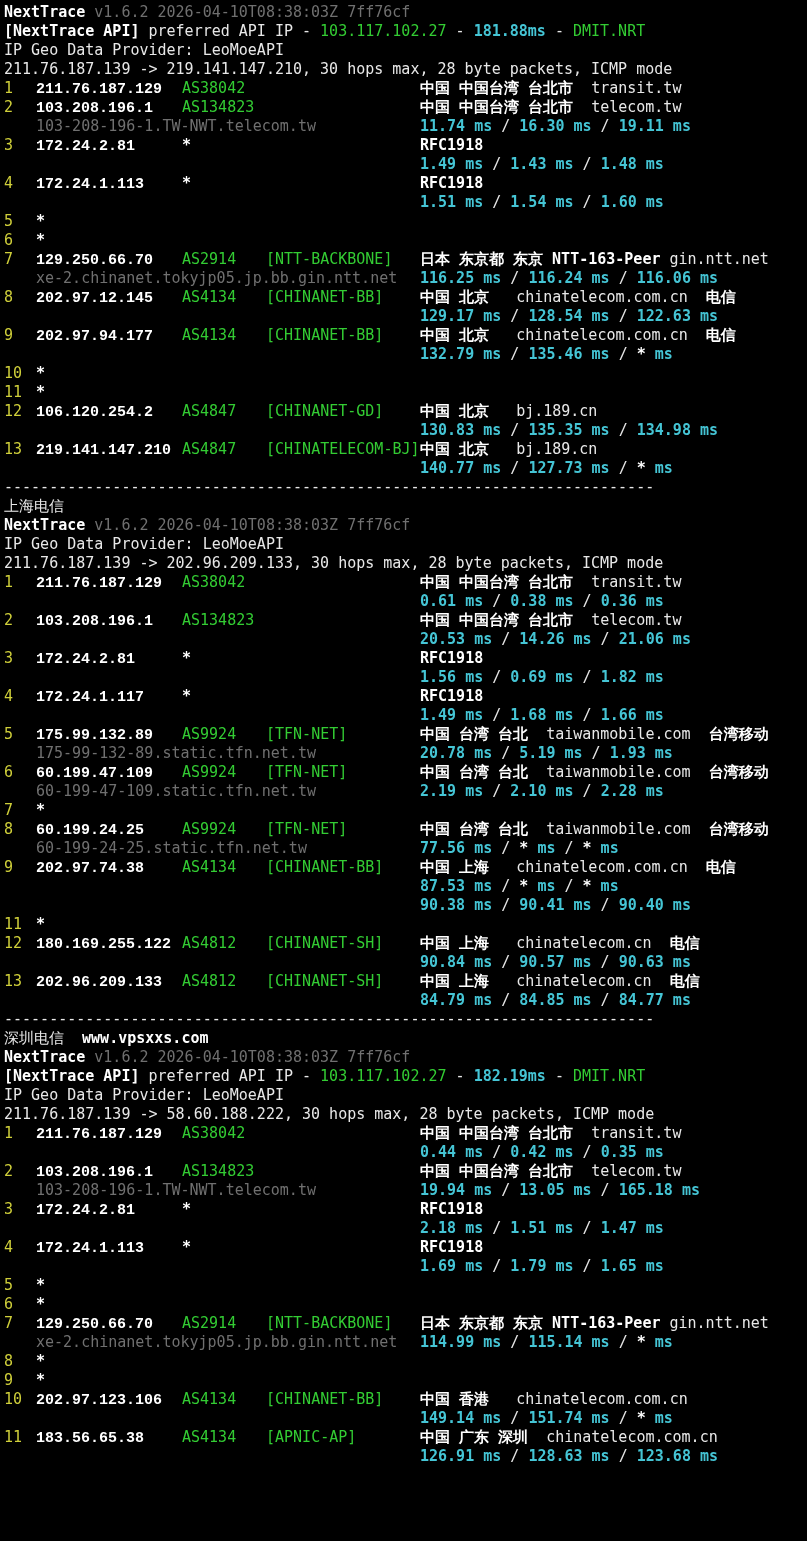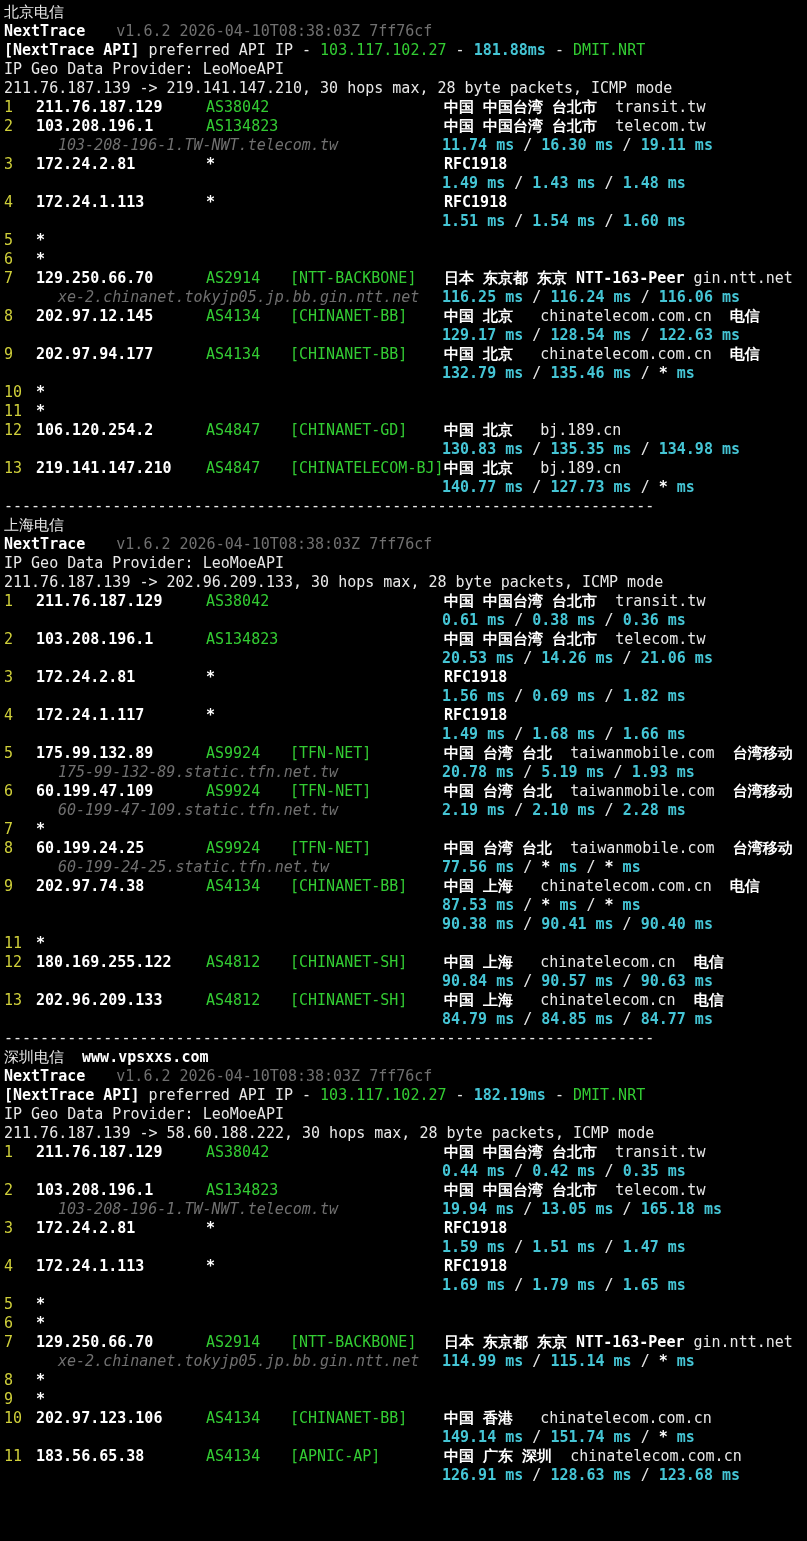--- a/index.html
+++ b/index.html
@@ -5,36 +5,35 @@
   html,body{margin:0;padding:0;background:#000;}
   body{
     width:807px;height:1541px;overflow:hidden;box-sizing:border-box;
     padding:3px 0 0 4px;
     font-family:"DejaVu Sans Mono",monospace;
     font-size:15px;
   }
   .terminal{width:100%;height:100%;}
   .line{white-space:pre;height:19px;line-height:19px;}
   .col-num{display:inline-block;min-width:32px;}
-  .col-ip{display:inline-block;min-width:146px;}
-  .col-asn{display:inline-block;min-width:84px;margin-left:24px;}
+  .col-ip{display:inline-block;min-width:146px;font-family:Liberation Mono, monospace;}
+  .col-asn{display:inline-block;min-width:84px;}
   .col-tag{display:inline-block;min-width:154px;}
-  .col-host{display:inline-block;min-width:384px;font-style:italic;}
+  .col-host{display:inline-block;min-width:384px;}
   .t-w{color:var(--white);}
   .t-bw{color:var(--bright-white);font-weight:bold;}
-  .t-gray{color:var(--gray);padding-left:22px;}
+  .t-gray{color:var(--gray);}
   .t-y{color:var(--yellow);}
   .t-gb{color:var(--green);font-weight:normal;}
   .t-cy{color:var(--cyan);font-weight:bold;}
 </style>
 </head>
 <body style="background: rgb(0, 0, 0);">
 
 <div class="terminal">
-    <div class="line"><span class="t-w">北京电信</span></div>
     <div class="line"><span class="t-bw">NextTrace</span><span class="t-gray"> v1.6.2 2026-04-10T08:38:03Z 7ff76cf</span></div>
     <div class="line"><span class="t-bw">[NextTrace API]</span><span class="t-w"> preferred API IP - </span><span class="t-gb">103.117.102.27</span><span class="t-w"> - </span><span class="t-cy">181.88ms</span><span class="t-w"> - </span><span class="t-gb">DMIT.NRT</span></div>
     <div class="line"><span class="t-w">IP Geo Data Provider: LeoMoeAPI</span></div>
     <div class="line"><span class="t-w">211.76.187.139 -&gt; 219.141.147.210, 30 hops max, 28 byte packets, ICMP mode</span></div>
     <div class="line"><span class="col-num t-y">1</span><span class="col-ip t-bw">211.76.187.129</span><span class="col-asn t-gb">AS38042</span><span class="col-tag t-gb"></span><span class="geo"><span class="t-bw">中国 中国台湾 台北市  </span><span class="t-w">transit.tw</span></span></div>
     <div class="line"><span class="col-num t-y">2</span><span class="col-ip t-bw">103.208.196.1</span><span class="col-asn t-gb">AS134823</span><span class="col-tag t-gb"></span><span class="geo"><span class="t-bw">中国 中国台湾 台北市  </span><span class="t-w">telecom.tw</span></span></div>
     <div class="line"><span class="col-num"></span><span class="col-host t-gray">103-208-196-1.TW-NWT.telecom.tw</span><span class="rtt"><span class="t-cy">11.74 ms</span><span class="t-w"> / </span><span class="t-cy">16.30 ms</span><span class="t-w"> / </span><span class="t-cy">19.11 ms</span></span></div>
     <div class="line"><span class="col-num t-y">3</span><span class="col-ip t-bw">172.24.2.81</span><span class="col-asn t-bw">*</span><span class="col-tag t-gb"></span><span class="geo"><span class="t-bw">RFC1918</span></span></div>
     <div class="line"><span class="col-num"></span><span class="col-host t-gray"></span><span class="rtt"><span class="t-cy">1.49 ms</span><span class="t-w"> / </span><span class="t-cy">1.43 ms</span><span class="t-w"> / </span><span class="t-cy">1.48 ms</span></span></div>
     <div class="line"><span class="col-num t-y">4</span><span class="col-ip t-bw">172.24.1.113</span><span class="col-asn t-bw">*</span><span class="col-tag t-gb"></span><span class="geo"><span class="t-bw">RFC1918</span></span></div>
@@ -85,21 +84,21 @@
     <div class="line"><span class="t-w">深圳电信</span><span class="t-bw">  www.vpsxxs.com</span></div>
     <div class="line"><span class="t-bw">NextTrace</span><span class="t-gray"> v1.6.2 2026-04-10T08:38:03Z 7ff76cf</span></div>
     <div class="line"><span class="t-bw">[NextTrace API]</span><span class="t-w"> preferred API IP - </span><span class="t-gb">103.117.102.27</span><span class="t-w"> - </span><span class="t-cy">182.19ms</span><span class="t-w"> - </span><span class="t-gb">DMIT.NRT</span></div>
     <div class="line"><span class="t-w">IP Geo Data Provider: LeoMoeAPI</span></div>
     <div class="line"><span class="t-w">211.76.187.139 -&gt; 58.60.188.222, 30 hops max, 28 byte packets, ICMP mode</span></div>
     <div class="line"><span class="col-num t-y">1</span><span class="col-ip t-bw">211.76.187.129</span><span class="col-asn t-gb">AS38042</span><span class="col-tag t-gb"></span><span class="geo"><span class="t-bw">中国 中国台湾 台北市  </span><span class="t-w">transit.tw</span></span></div>
     <div class="line"><span class="col-num"></span><span class="col-host t-gray"></span><span class="rtt"><span class="t-cy">0.44 ms</span><span class="t-w"> / </span><span class="t-cy">0.42 ms</span><span class="t-w"> / </span><span class="t-cy">0.35 ms</span></span></div>
     <div class="line"><span class="col-num t-y">2</span><span class="col-ip t-bw">103.208.196.1</span><span class="col-asn t-gb">AS134823</span><span class="col-tag t-gb"></span><span class="geo"><span class="t-bw">中国 中国台湾 台北市  </span><span class="t-w">telecom.tw</span></span></div>
     <div class="line"><span class="col-num"></span><span class="col-host t-gray">103-208-196-1.TW-NWT.telecom.tw</span><span class="rtt"><span class="t-cy">19.94 ms</span><span class="t-w"> / </span><span class="t-cy">13.05 ms</span><span class="t-w"> / </span><span class="t-cy">165.18 ms</span></span></div>
     <div class="line"><span class="col-num t-y">3</span><span class="col-ip t-bw">172.24.2.81</span><span class="col-asn t-bw">*</span><span class="col-tag t-gb"></span><span class="geo"><span class="t-bw">RFC1918</span></span></div>
-    <div class="line"><span class="col-num"></span><span class="col-host t-gray"></span><span class="rtt"><span class="t-cy">1.59 ms</span><span class="t-w"> / </span><span class="t-cy">1.51 ms</span><span class="t-w"> / </span><span class="t-cy">1.47 ms</span></span></div>
+    <div class="line"><span class="col-num"></span><span class="col-host t-gray"></span><span class="rtt"><span class="t-cy">2.18 ms</span><span class="t-w"> / </span><span class="t-cy">1.51 ms</span><span class="t-w"> / </span><span class="t-cy">1.47 ms</span></span></div>
     <div class="line"><span class="col-num t-y">4</span><span class="col-ip t-bw">172.24.1.113</span><span class="col-asn t-bw">*</span><span class="col-tag t-gb"></span><span class="geo"><span class="t-bw">RFC1918</span></span></div>
     <div class="line"><span class="col-num"></span><span class="col-host t-gray"></span><span class="rtt"><span class="t-cy">1.69 ms</span><span class="t-w"> / </span><span class="t-cy">1.79 ms</span><span class="t-w"> / </span><span class="t-cy">1.65 ms</span></span></div>
     <div class="line"><span class="col-num t-y">5</span><span class="t-bw">*</span></div>
     <div class="line"><span class="col-num t-y">6</span><span class="t-bw">*</span></div>
     <div class="line"><span class="col-num t-y">7</span><span class="col-ip t-bw">129.250.66.70</span><span class="col-asn t-gb">AS2914</span><span class="col-tag t-gb">[NTT-BACKBONE]</span><span class="geo"><span class="t-bw">日本 东京都 东京 NTT-163-Peer </span><span class="t-w">gin.ntt.net</span></span></div>
     <div class="line"><span class="col-num"></span><span class="col-host t-gray">xe-2.chinanet.tokyjp05.jp.bb.gin.ntt.net</span><span class="rtt"><span class="t-cy">114.99 ms</span><span class="t-w"> / </span><span class="t-cy">115.14 ms</span><span class="t-w"> / </span><span class="t-bw">*</span><span class="t-cy"> ms</span></span></div>
     <div class="line"><span class="col-num t-y">8</span><span class="t-bw">*</span></div>
     <div class="line"><span class="col-num t-y">9</span><span class="t-bw">*</span></div>
     <div class="line"><span class="col-num t-y">10</span><span class="col-ip t-bw">202.97.123.106</span><span class="col-asn t-gb">AS4134</span><span class="col-tag t-gb">[CHINANET-BB]</span><span class="geo"><span class="t-bw">中国 香港   </span><span class="t-w">chinatelecom.com.cn</span></span></div>
     <div class="line"><span class="col-num"></span><span class="col-host t-gray"></span><span class="rtt"><span class="t-cy">149.14 ms</span><span class="t-w"> / </span><span class="t-cy">151.74 ms</span><span class="t-w"> / </span><span class="t-bw">*</span><span class="t-cy"> ms</span></span></div>

